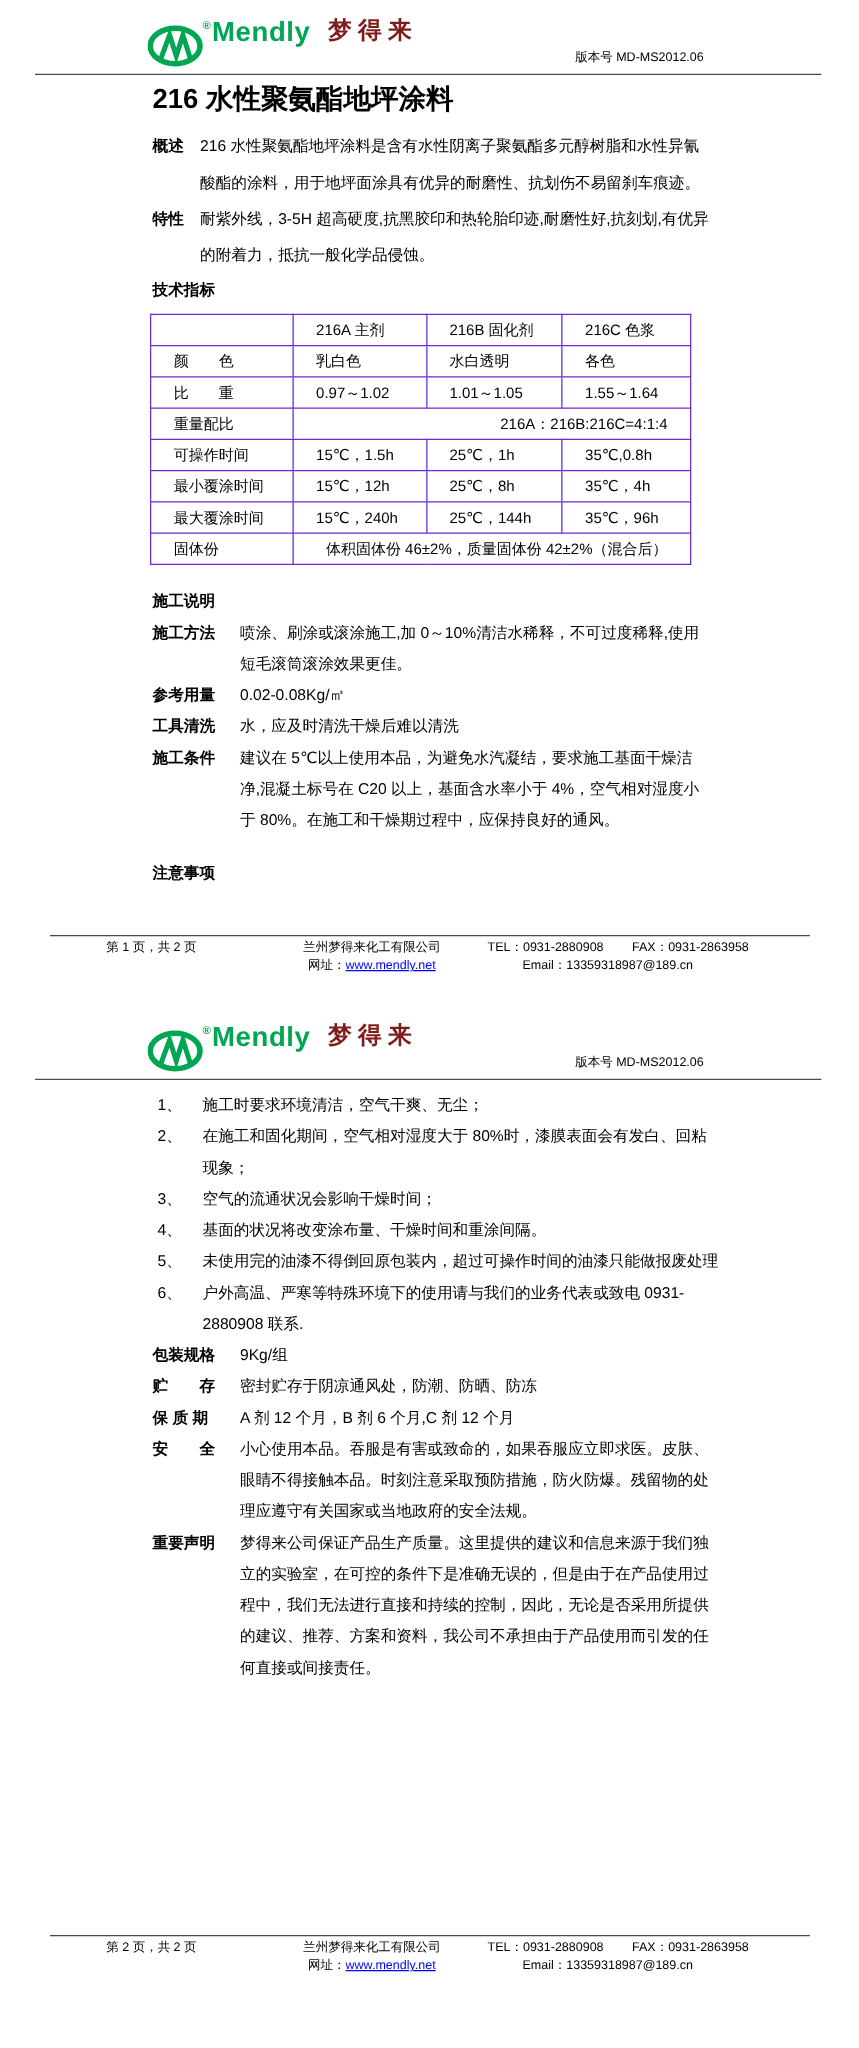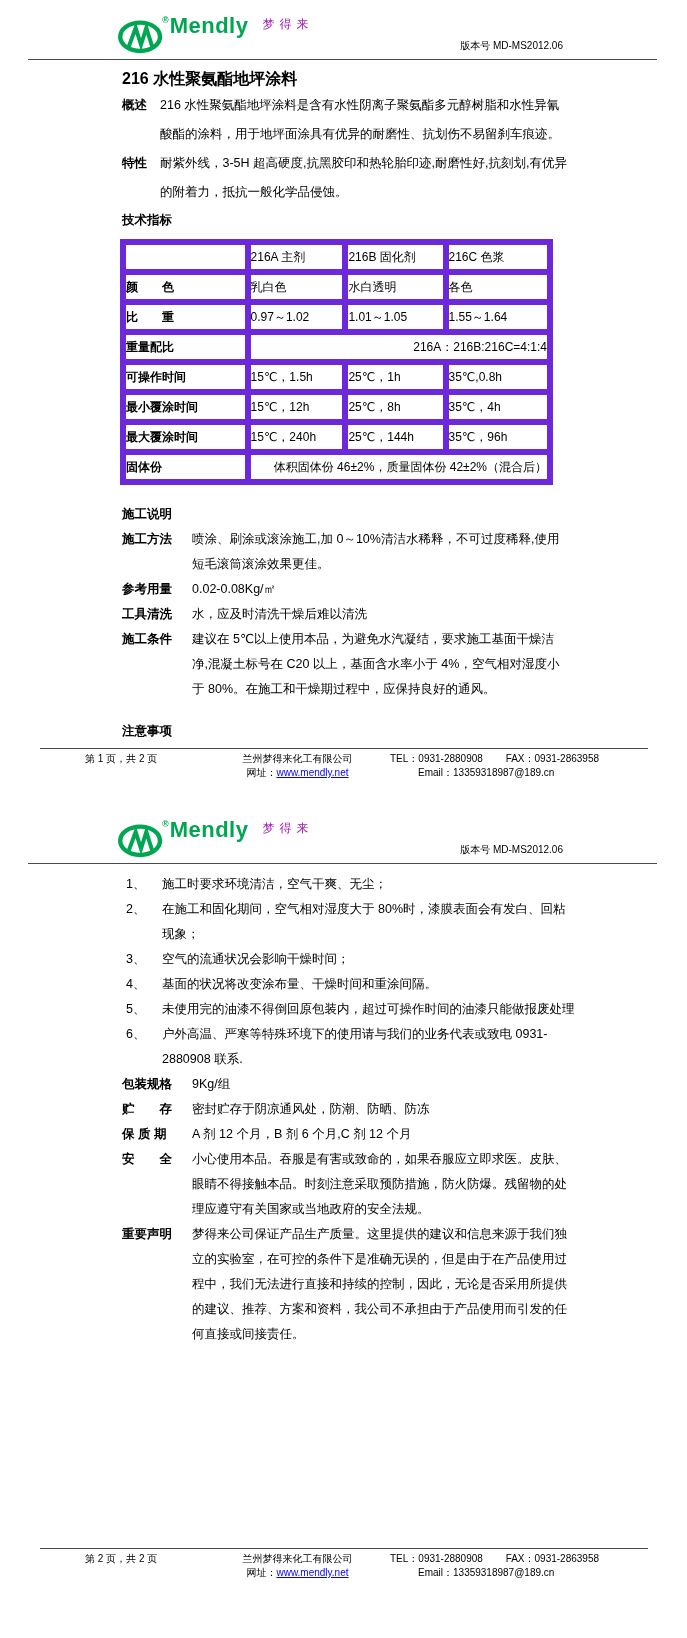--- a/index.html
+++ b/index.html
@@ -14,43 +14,43 @@
 
   
   .hdr { display:flex; justify-content:space-between; align-items:flex-end;
          padding:16px 124px 2px 118px; }
   .page-2 .hdr { padding-top:48px; }
   .logo { display:flex; align-items:flex-start; }
   .logo svg { display:block; }
   .reg { color:#00a651; font-size:9px; font-weight:bold; vertical-align:top; line-height:1; margin:0 1px 0 -2px; }
   .wordmark { display:flex; flex-direction:row; }
   .brand-en { color:#00a651; font-weight:bold; font-size:22px; line-height:20px; letter-spacing:0.5px; }
-  .brand-cn { color:#a21caf; font-weight:normal; font-size:12px; line-height:17px; letter-spacing:5px; margin-left:14px; }
+  .brand-cn { color:#7f1d1d; font-weight:bold; font-size:19px; line-height:17px; letter-spacing:5px; margin-left:14px; }
   .version { font-size:10px; padding-bottom:1px; }
 
   .rule { border:none; border-top:1.5px solid #4a4a4a; margin:3px 30px 0 28px; }
 
-  .title { font-size:16px; font-weight:bold; margin:7px 0 0 122px; line-height:24px; }
+  .title { font-size:22px; font-weight:bold; margin:7px 0 12px 122px; line-height:24px; }
 
   
   .row { display:flex; margin:0 118px 0 122px; }
   .row .lbl { font-weight:bold; white-space:nowrap; }
   .para-row { line-height:29px; }
   .para-row .lbl { flex:0 0 38px; }
   .con-row { line-height:25px; }
   .con-row .lbl { flex:0 0 70px; }
   .row .txt { flex:1; }
 
   .h3 { font-weight:bold; margin:0 0 0 122px; line-height:26px; }
   .h3-construction { margin-top:16px; }
 
   
   table.spec { border-collapse:collapse; margin:6px 0 0 120px; width:433px; font-size:12px; }
-  table.spec td { border:6px solid #6d28d9; height:24px; padding:0 0; white-space:nowrap; }
-  table.spec td.lblcell { font-weight:bold; width:109px; letter-spacing:0; }
+  table.spec td { border:1px solid #6d28d9; height:24px; padding:0 18px; white-space:nowrap; }
+  table.spec td.lblcell { font-weight:normal; width:109px; letter-spacing:0; }
   table.spec td.c1 { width:84px; } table.spec td.c2 { width:86px; } table.spec td.c3 { width:90px; }
   table.spec td.spancell { text-align:right; }
 
   
   .note-row { display:flex; margin:0 112px 0 126px; line-height:25px; }
   .note-row .num { flex:0 0 36px; }
   .note-row .ntxt { flex:1; }
   .notes-block { margin-top:8px; }
   .info-row { display:flex; margin:0 112px 0 122px; line-height:25px; }
   .info-row .lbl { flex:0 0 70px; font-weight:bold; white-space:nowrap; }

